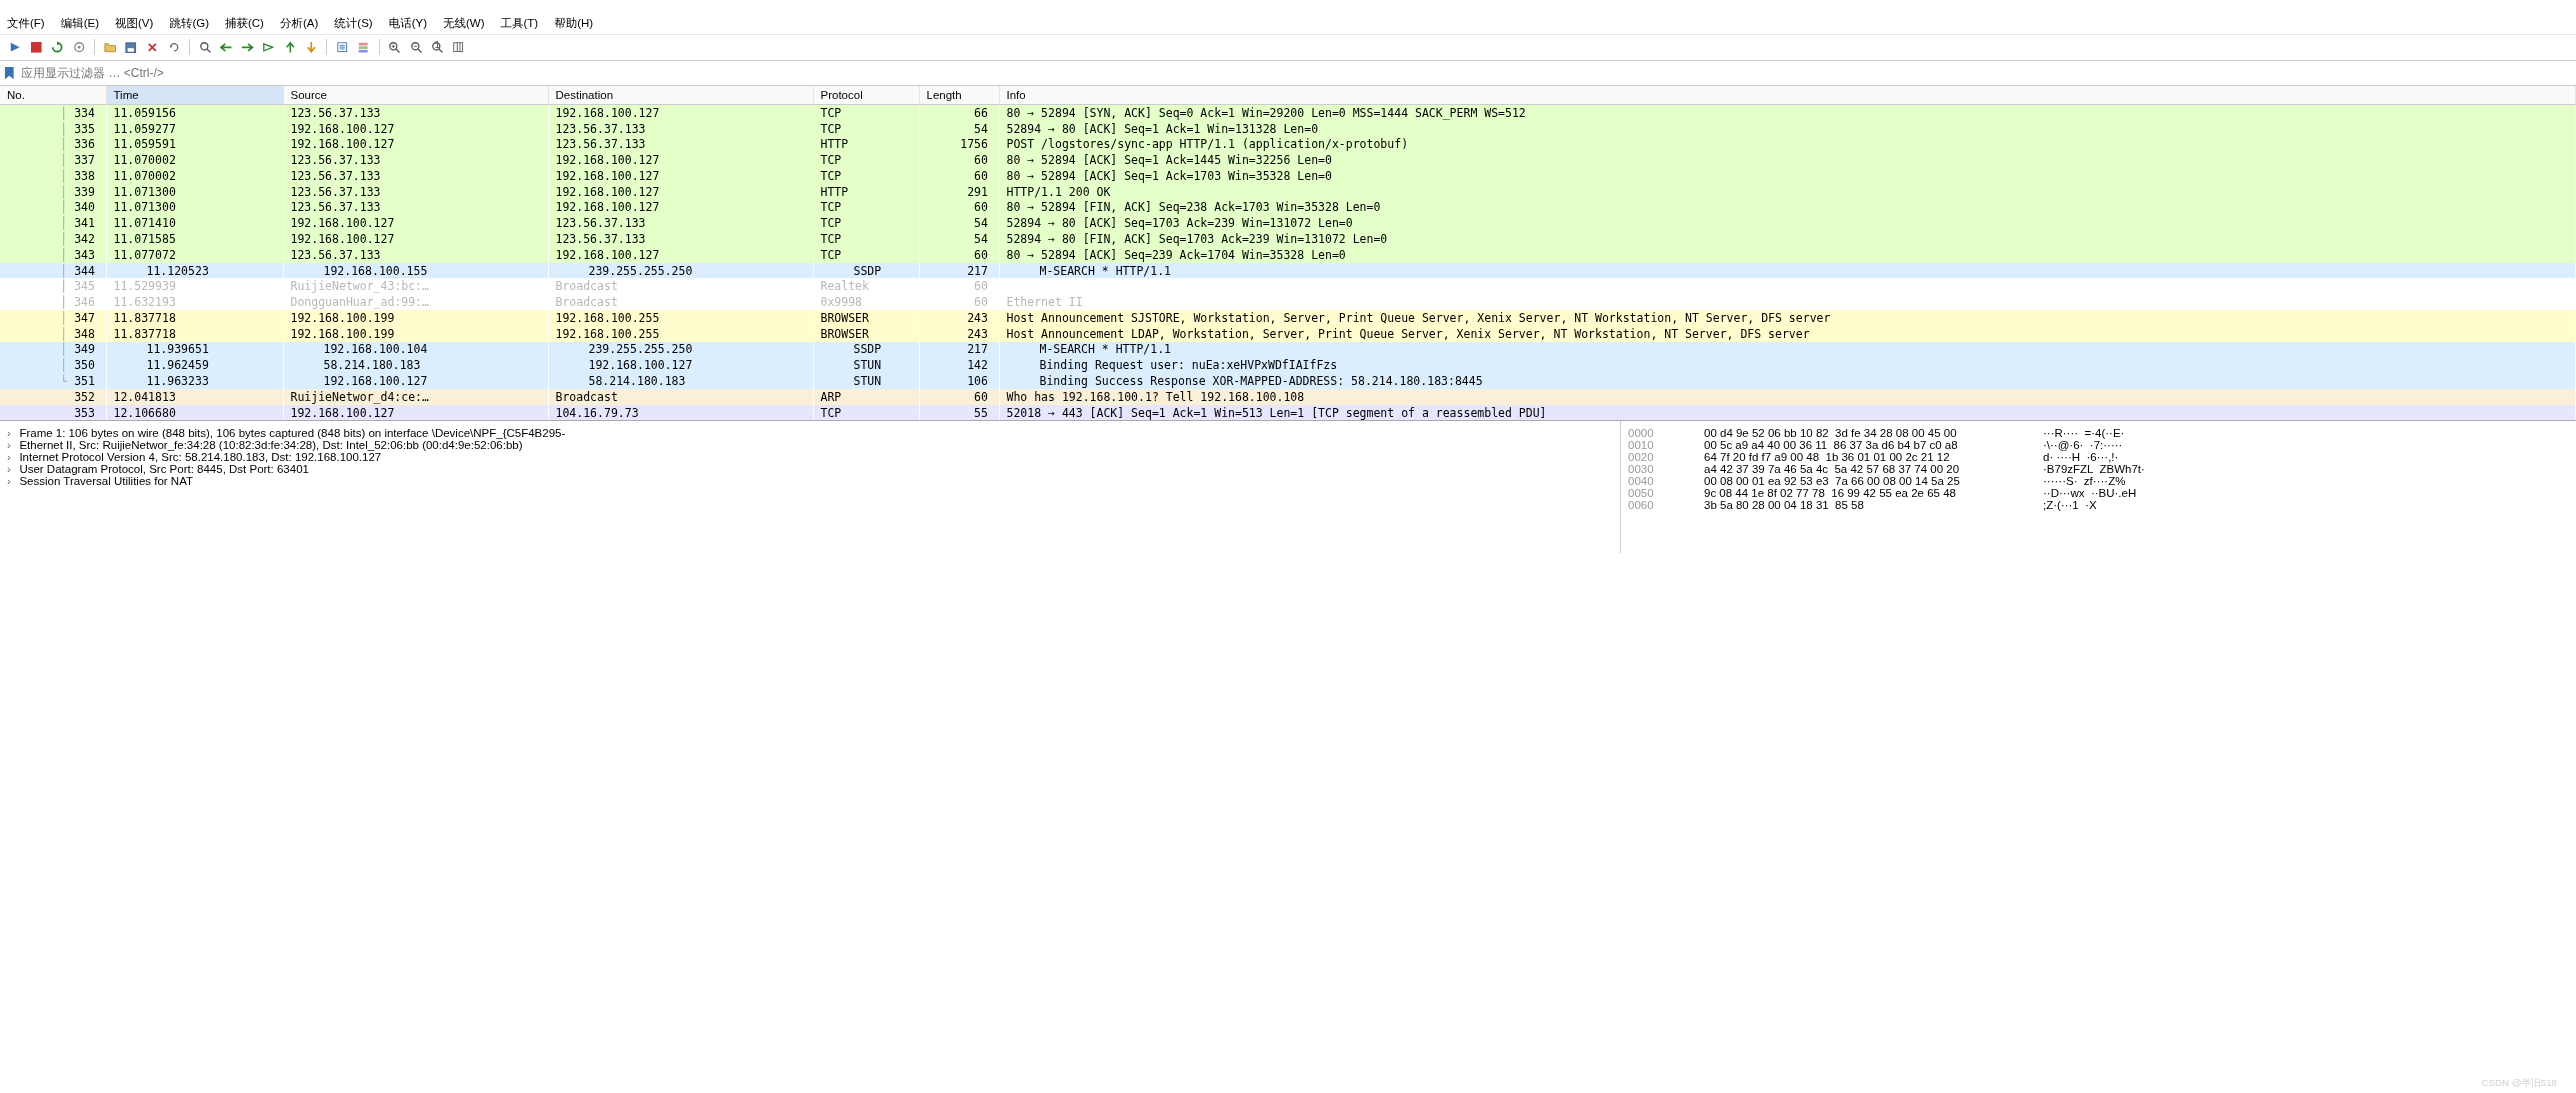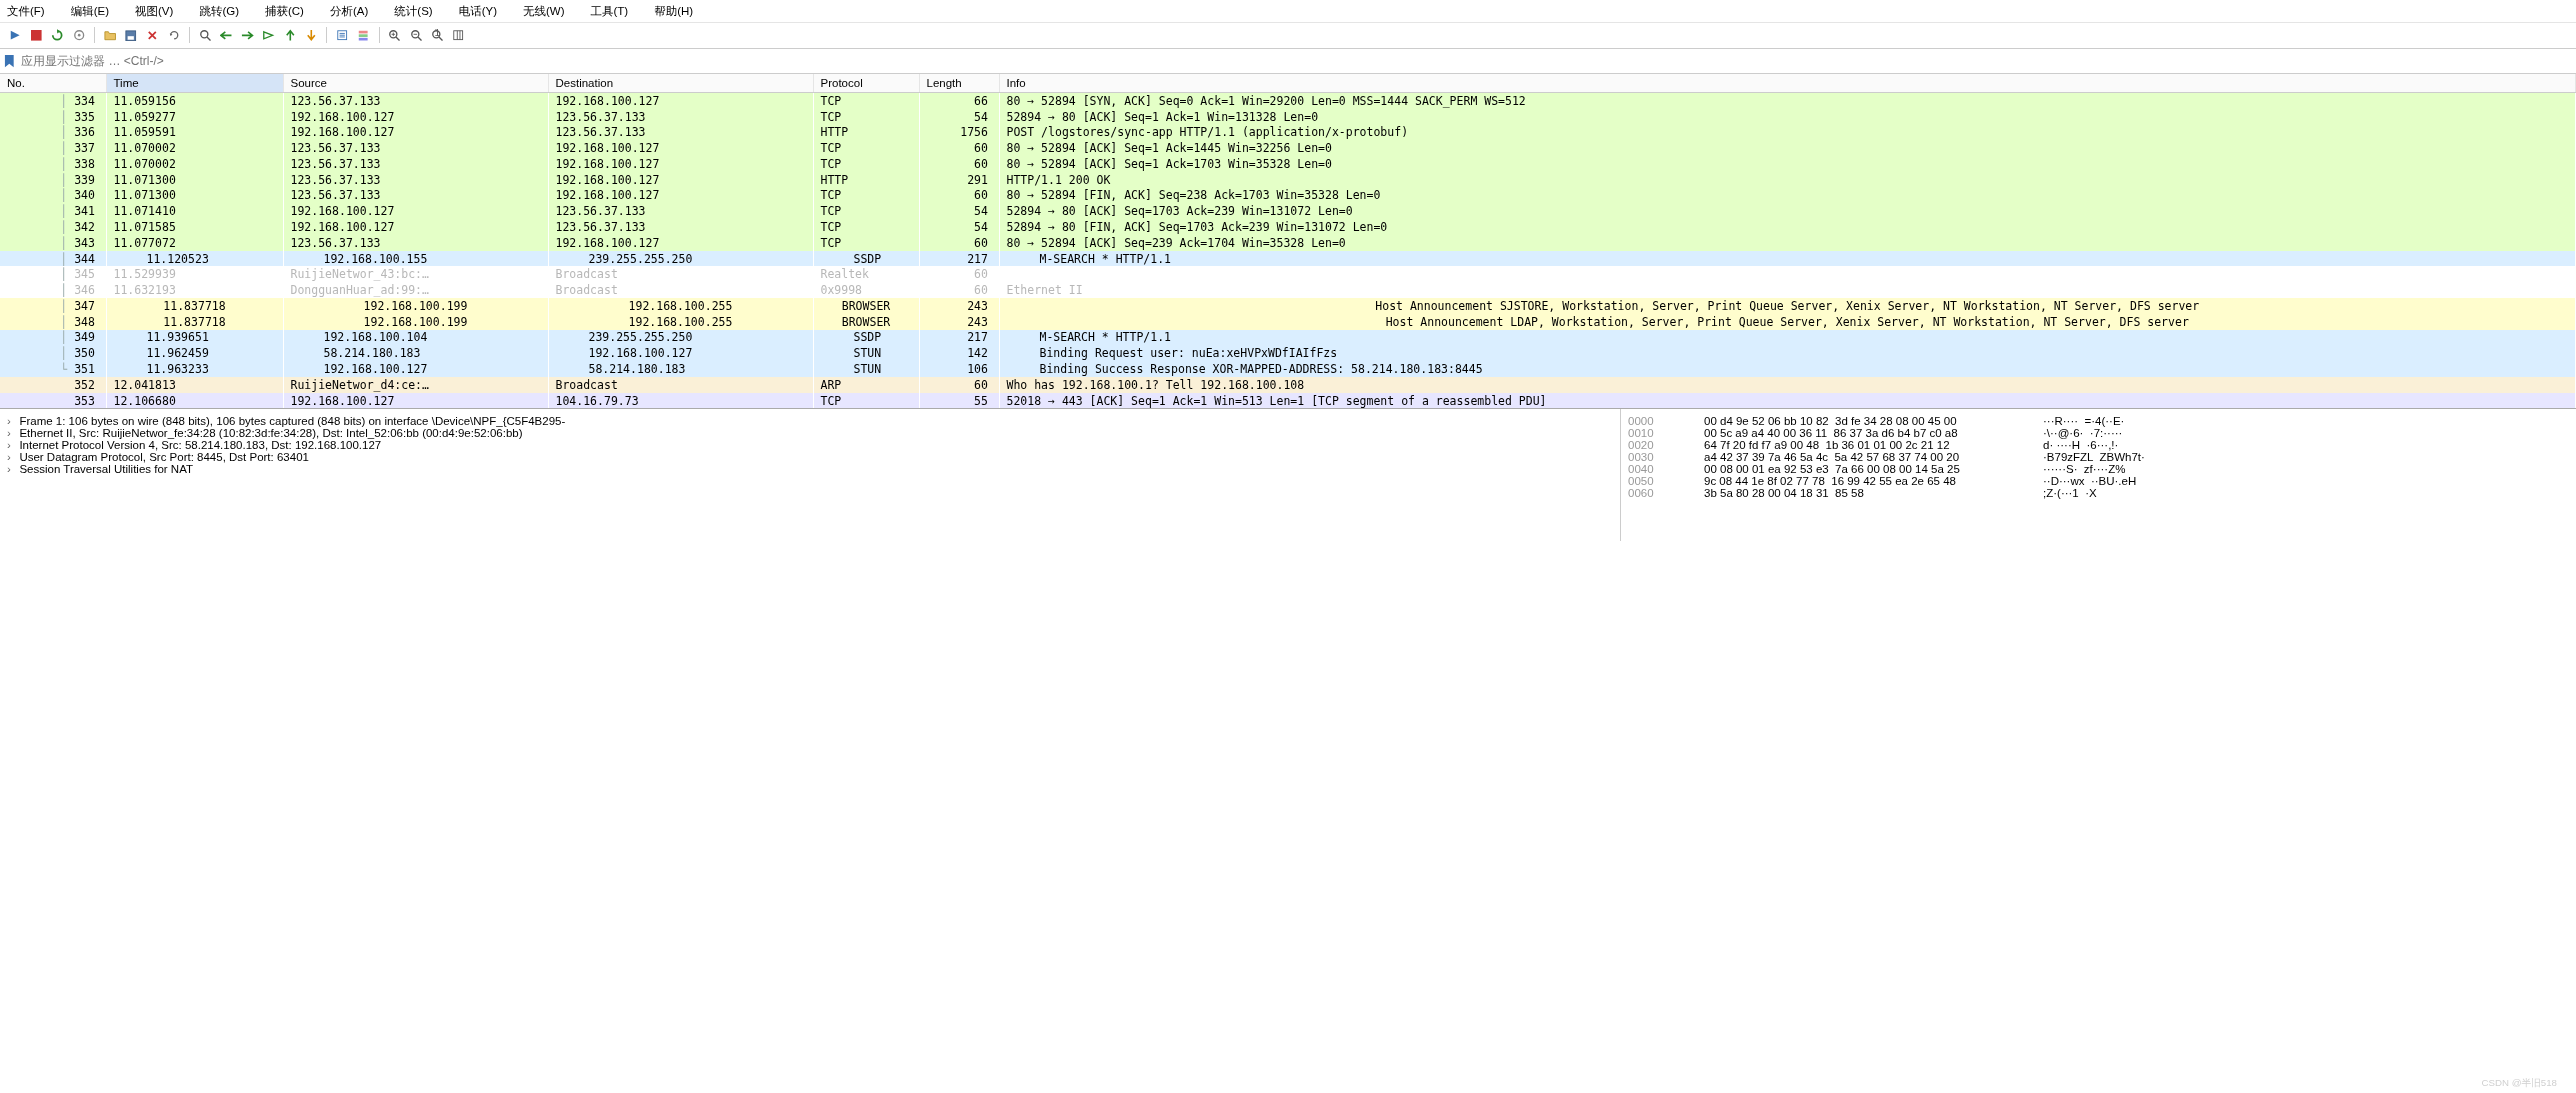--- a/index.html
+++ b/index.html
@@ -1,34 +1,34 @@
 <!DOCTYPE html>
 <html><head>
 <meta charset="utf-8">
 <style>
 * { margin: 0; padding: 0; box-sizing: border-box; font-family: "Microsoft YaHei", Arial, sans-serif; font-size: 11.5px; }
 body { background: #fff; color: #000; width: 2576px; }
-.menubar { display: flex; gap: 26px; padding: 3.5px 7px; border-bottom: 0.9px solid #e5e5e5; font-size: 11.5px; }
+.menubar { display: flex; gap: 16px; padding: 3.5px 7px; border-bottom: 0.9px solid #e5e5e5; font-size: 11.5px; margin-top: 12px; }
 .menubar span { cursor: default; }
 .toolbar { display: flex; align-items: center; gap: 1.8px; padding: 2.7px 5.3px; border-bottom: 0.9px solid #ccc; }
 .tbtn { width: 19.5px; height: 19.5px; display: flex; align-items: center; justify-content: center; border: 0.9px solid transparent; border-radius: 1.8px; }
 .tsep { width: 0.9px; height: 16px; background: #ccc; margin: 0 3.5px; }
 .filterbar { display: flex; align-items: center; border-bottom: 0.9px solid #ccc; padding: 1.8px; }
 .bm { width: 14px; height: 19.5px; display: flex; align-items: center; justify-content: center; color: #2a6ebc; }
 .filter-input { flex: 1; border: none; outline: none; padding: 3.5px 5.3px; font-size: 12px; color: #888; background: #fff; }
 .packet-table { width: 100%; border-collapse: collapse; table-layout: fixed; }
 .packet-table th { text-align: left; padding: 2.7px 7px; background: #fafafa; border-bottom: 0.9px solid #ccc; border-right: 0.9px solid #e5e5e5; font-weight: normal; font-size: 11.5px; position: relative; }
 .packet-table th.sorted { background: #d5e4f7; }
 .packet-table td { padding: 0.9px 7px; font-family: "Consolas", monospace; font-size: 11.5px; white-space: nowrap; overflow: hidden; border-right: 0.9px solid transparent; }
 .packet-table td.no { text-align: right; padding-right: 10.6px; }
 .packet-table td.len { text-align: right; padding-right: 10.6px; }
 tr.c-green td { background: #e4ffc7; }
 tr.c-blue td { background: #daeeff; padding-left: 40px; }
 tr.c-gray td { background: #fff; color: #b8b8b8; }
-tr.c-yellow td { background: #fffdcd; text-align: center; }
+tr.c-yellow td { background: #fffdcd; }
 tr.c-tan td { background: #faf0d7; }
 tr.c-lav td { background: #e7e6ff; }
 .tree-marker { color: #9aa; font-family: monospace; }
 .lower { display: flex; border-top: 0.9px solid #aaa; height: 133px; }
 .tree-pane { flex: 1; padding: 5.3px 7px; font-family: Consolas, monospace; font-size: 11.5px; border-right: 0.9px solid #ccc; overflow: hidden; }
 .tree-pane .ln { white-space: nowrap; }
 .tree-pane .caret { display: inline-block; width: 12.4px; color: #666; }
 .hex-pane { width: 955px; padding: 5.3px 7px; font-family: Consolas, monospace; font-size: 11.5px; overflow: hidden; }
 .hex-row { display: flex; white-space: pre; }
 .hex-off { color: #999; width: 44px; }

